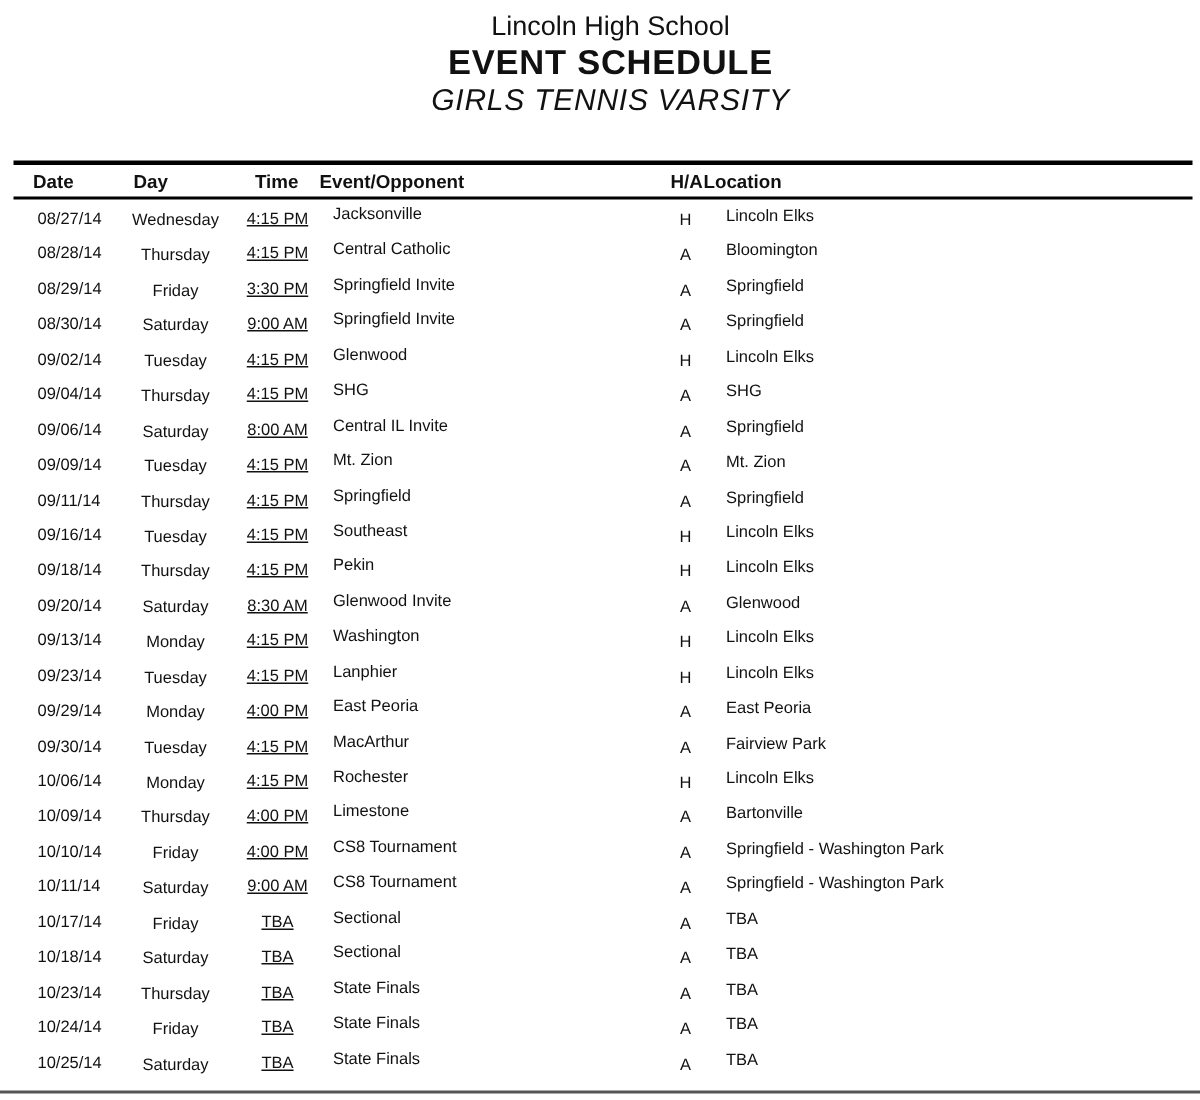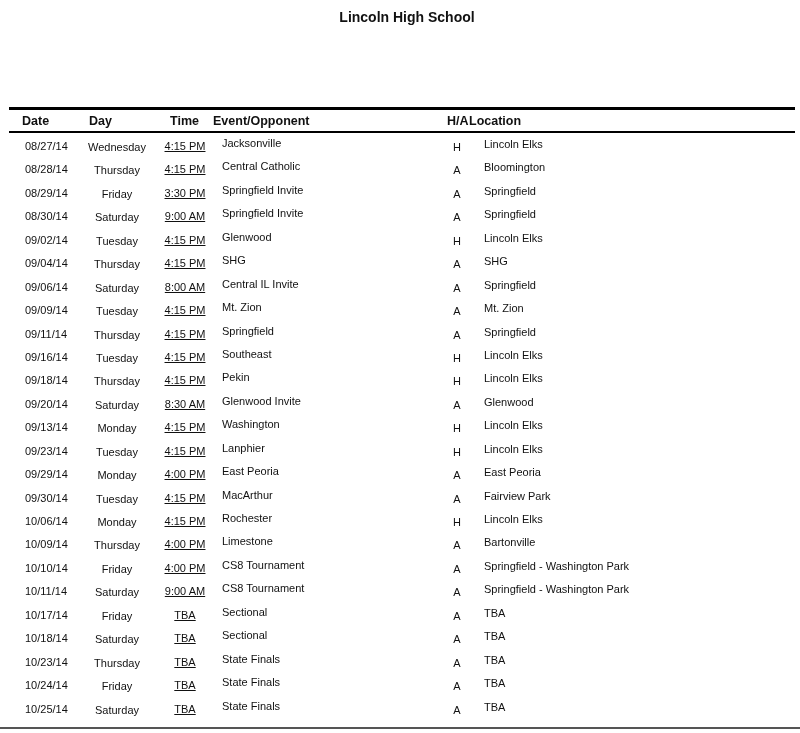--- a/index.html
+++ b/index.html
@@ -8,21 +8,21 @@
     background:#ffffff;
     color:#111111;
     font-family:"Liberation Sans", sans-serif;
     position:relative;
     overflow:hidden;
   }
   .titles {
     position:absolute; top:7px; left:14px; width:786px;
     text-align:center;
   }
-  .school   { font-size:14px; font-weight:bold; line-height:21px; }
+  .school   { font-size:18px; font-weight:normal; line-height:21px; }
   .evt-title{ font-size:23px; font-weight:bold; line-height:27px; letter-spacing:0.5px; }
   .season   { font-size:14px; font-weight:bold; font-style:italic; line-height:16px; margin-top:15px; }
   .team     { font-size:20px; font-style:italic; line-height:22px; margin-top:1px; letter-spacing:0.5px; }
 
   .rule-thick {
     position:absolute; top:107px; left:9px; right:5px; height:3px; background:#000;
   }
   .rule-thin {
     position:absolute; top:131px; left:9px; right:5px; height:2px; background:#000;
   }
@@ -47,20 +47,22 @@
   .c-time  { left:157px; top:4px; width:56px; text-align:center;text-decoration:underline; }
   .c-event { left:222px; top:1px; }
   .c-ha    { left:441px; top:5px; width:32px; text-align:center; }
   .c-loc   { left:484px; top:2px; }
 </style>
 </head>
 <body>
 
 <div class="titles">
   <div class="school">Lincoln High School</div>
+  <div class="evt-title">EVENT SCHEDULE</div>
+  <div class="team">GIRLS TENNIS VARSITY</div>
 </div>
 
 <div class="rule-thick"></div>
 
 <div class="col-headers">
   <span class="h-date">Date</span>
   <span class="h-day">Day</span>
   <span class="h-time">Time</span>
   <span class="h-event">Event/Opponent</span>
   <span class="h-ha">H/A</span>

